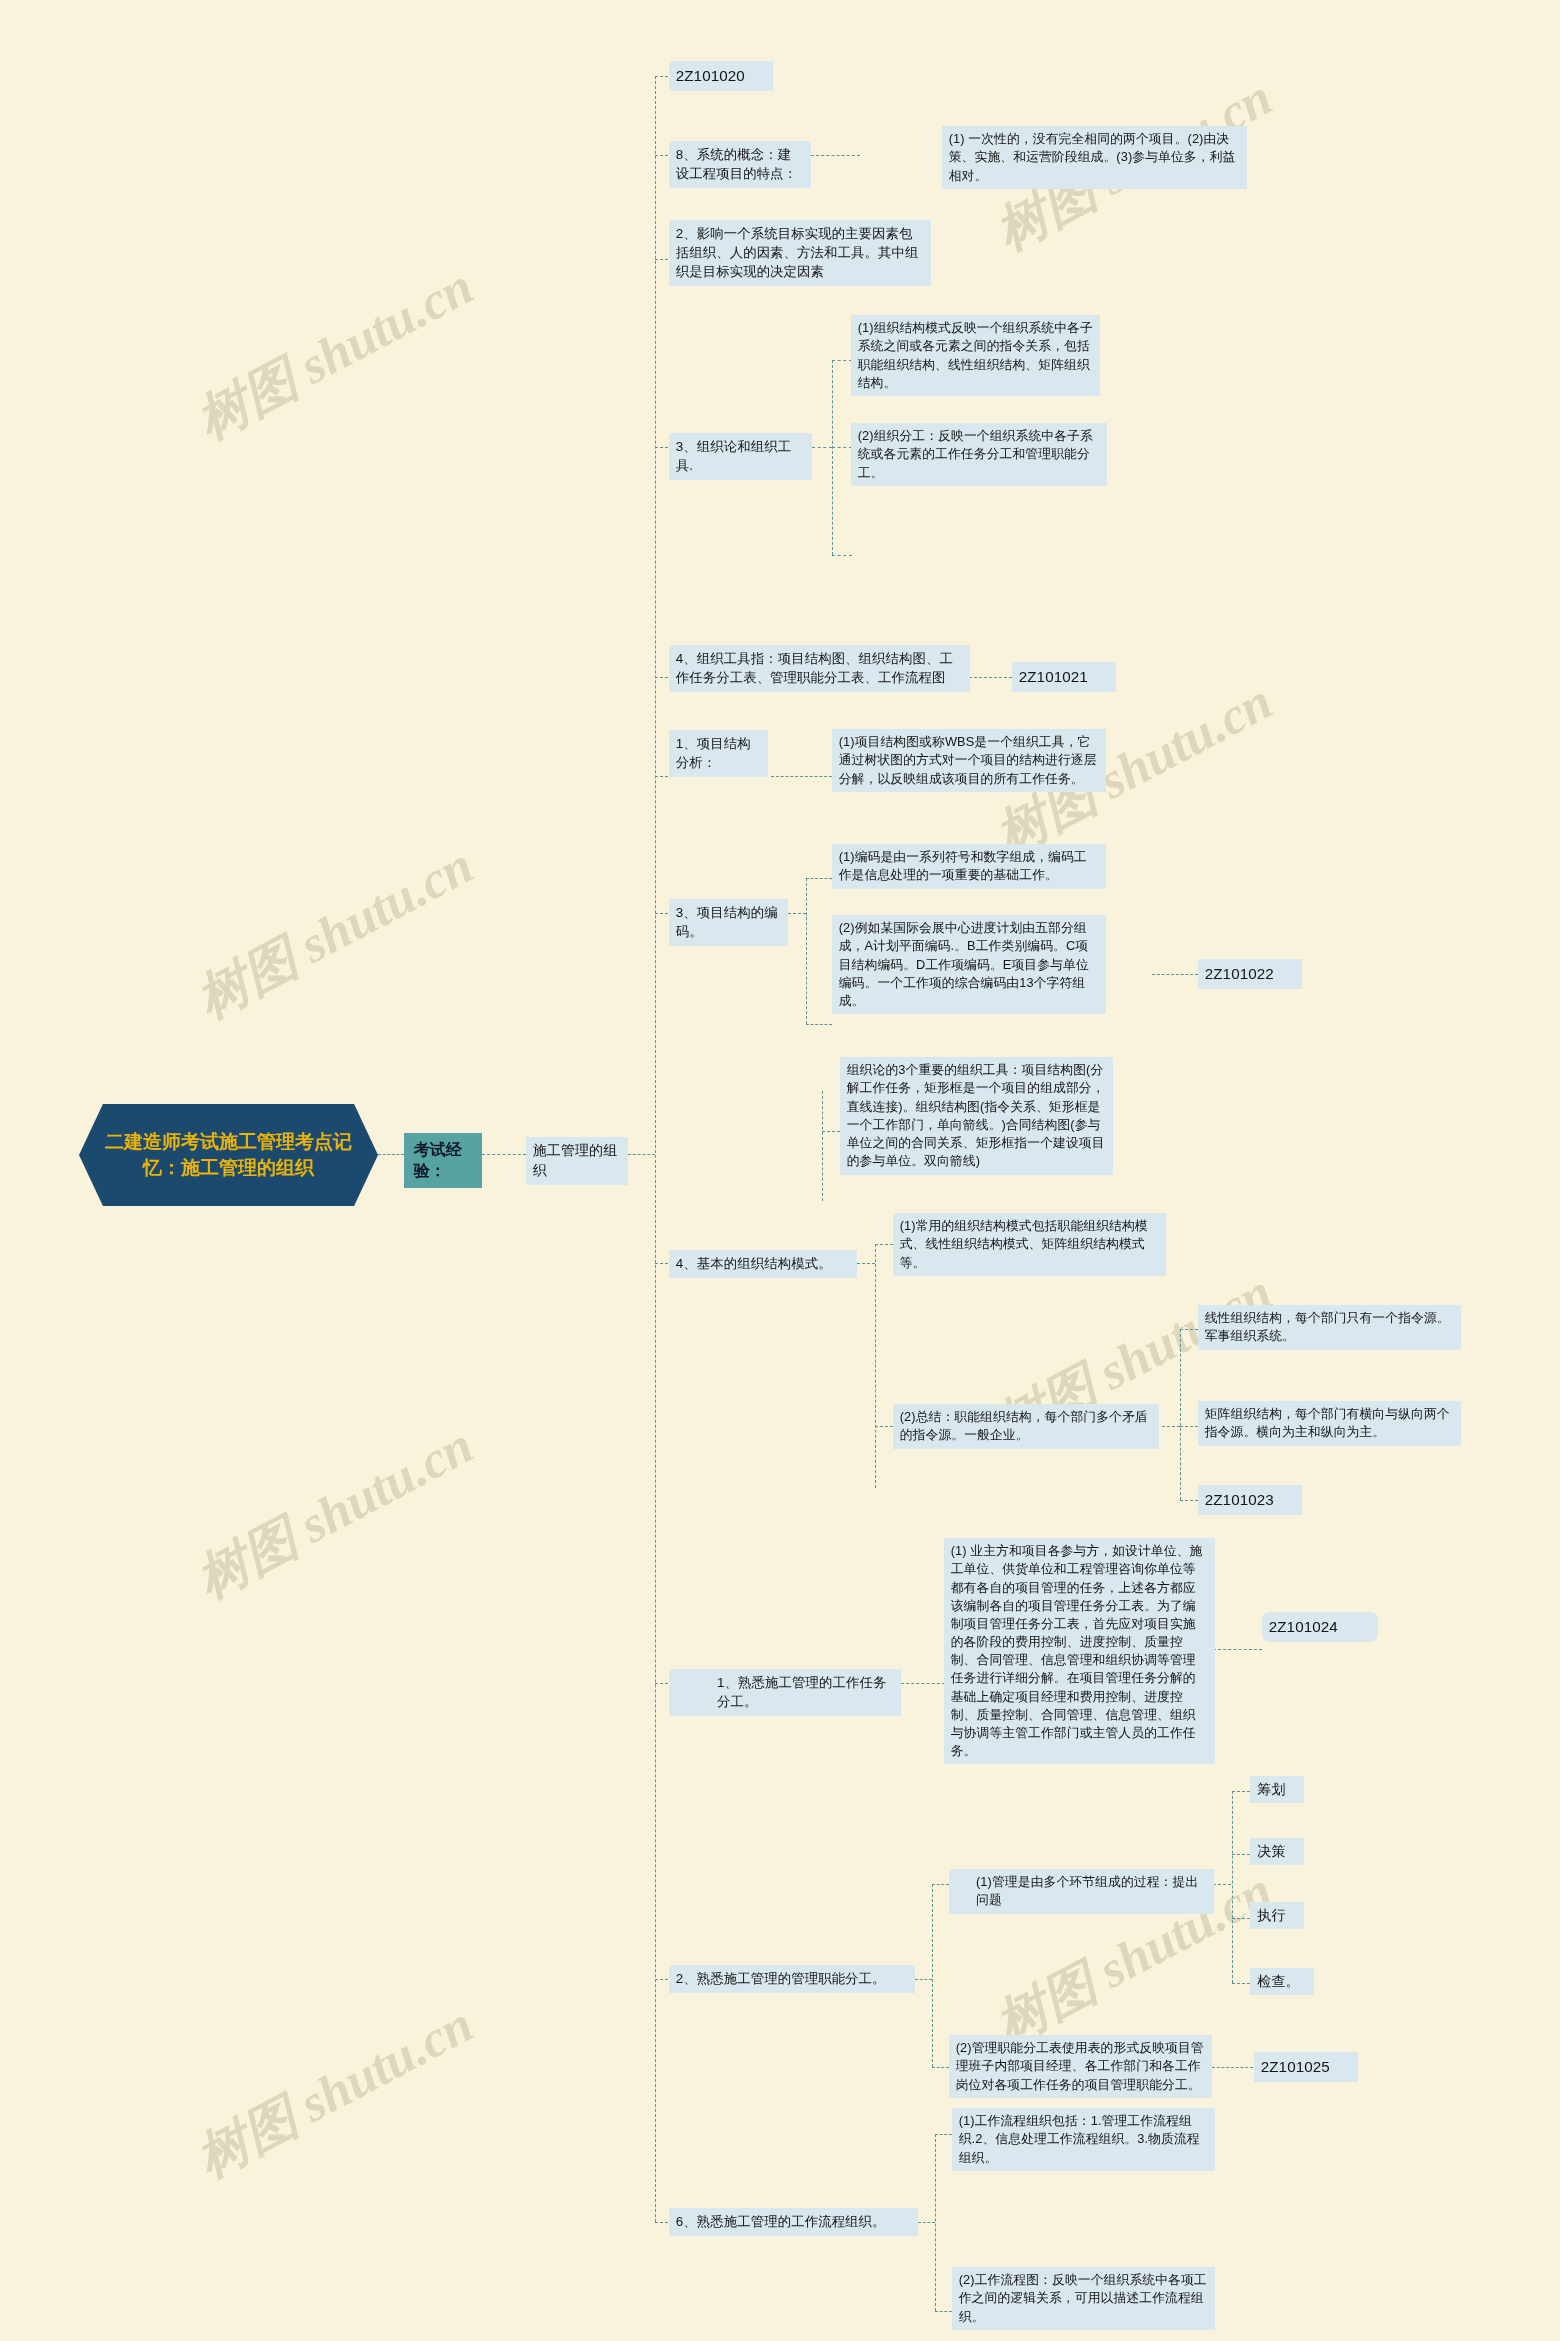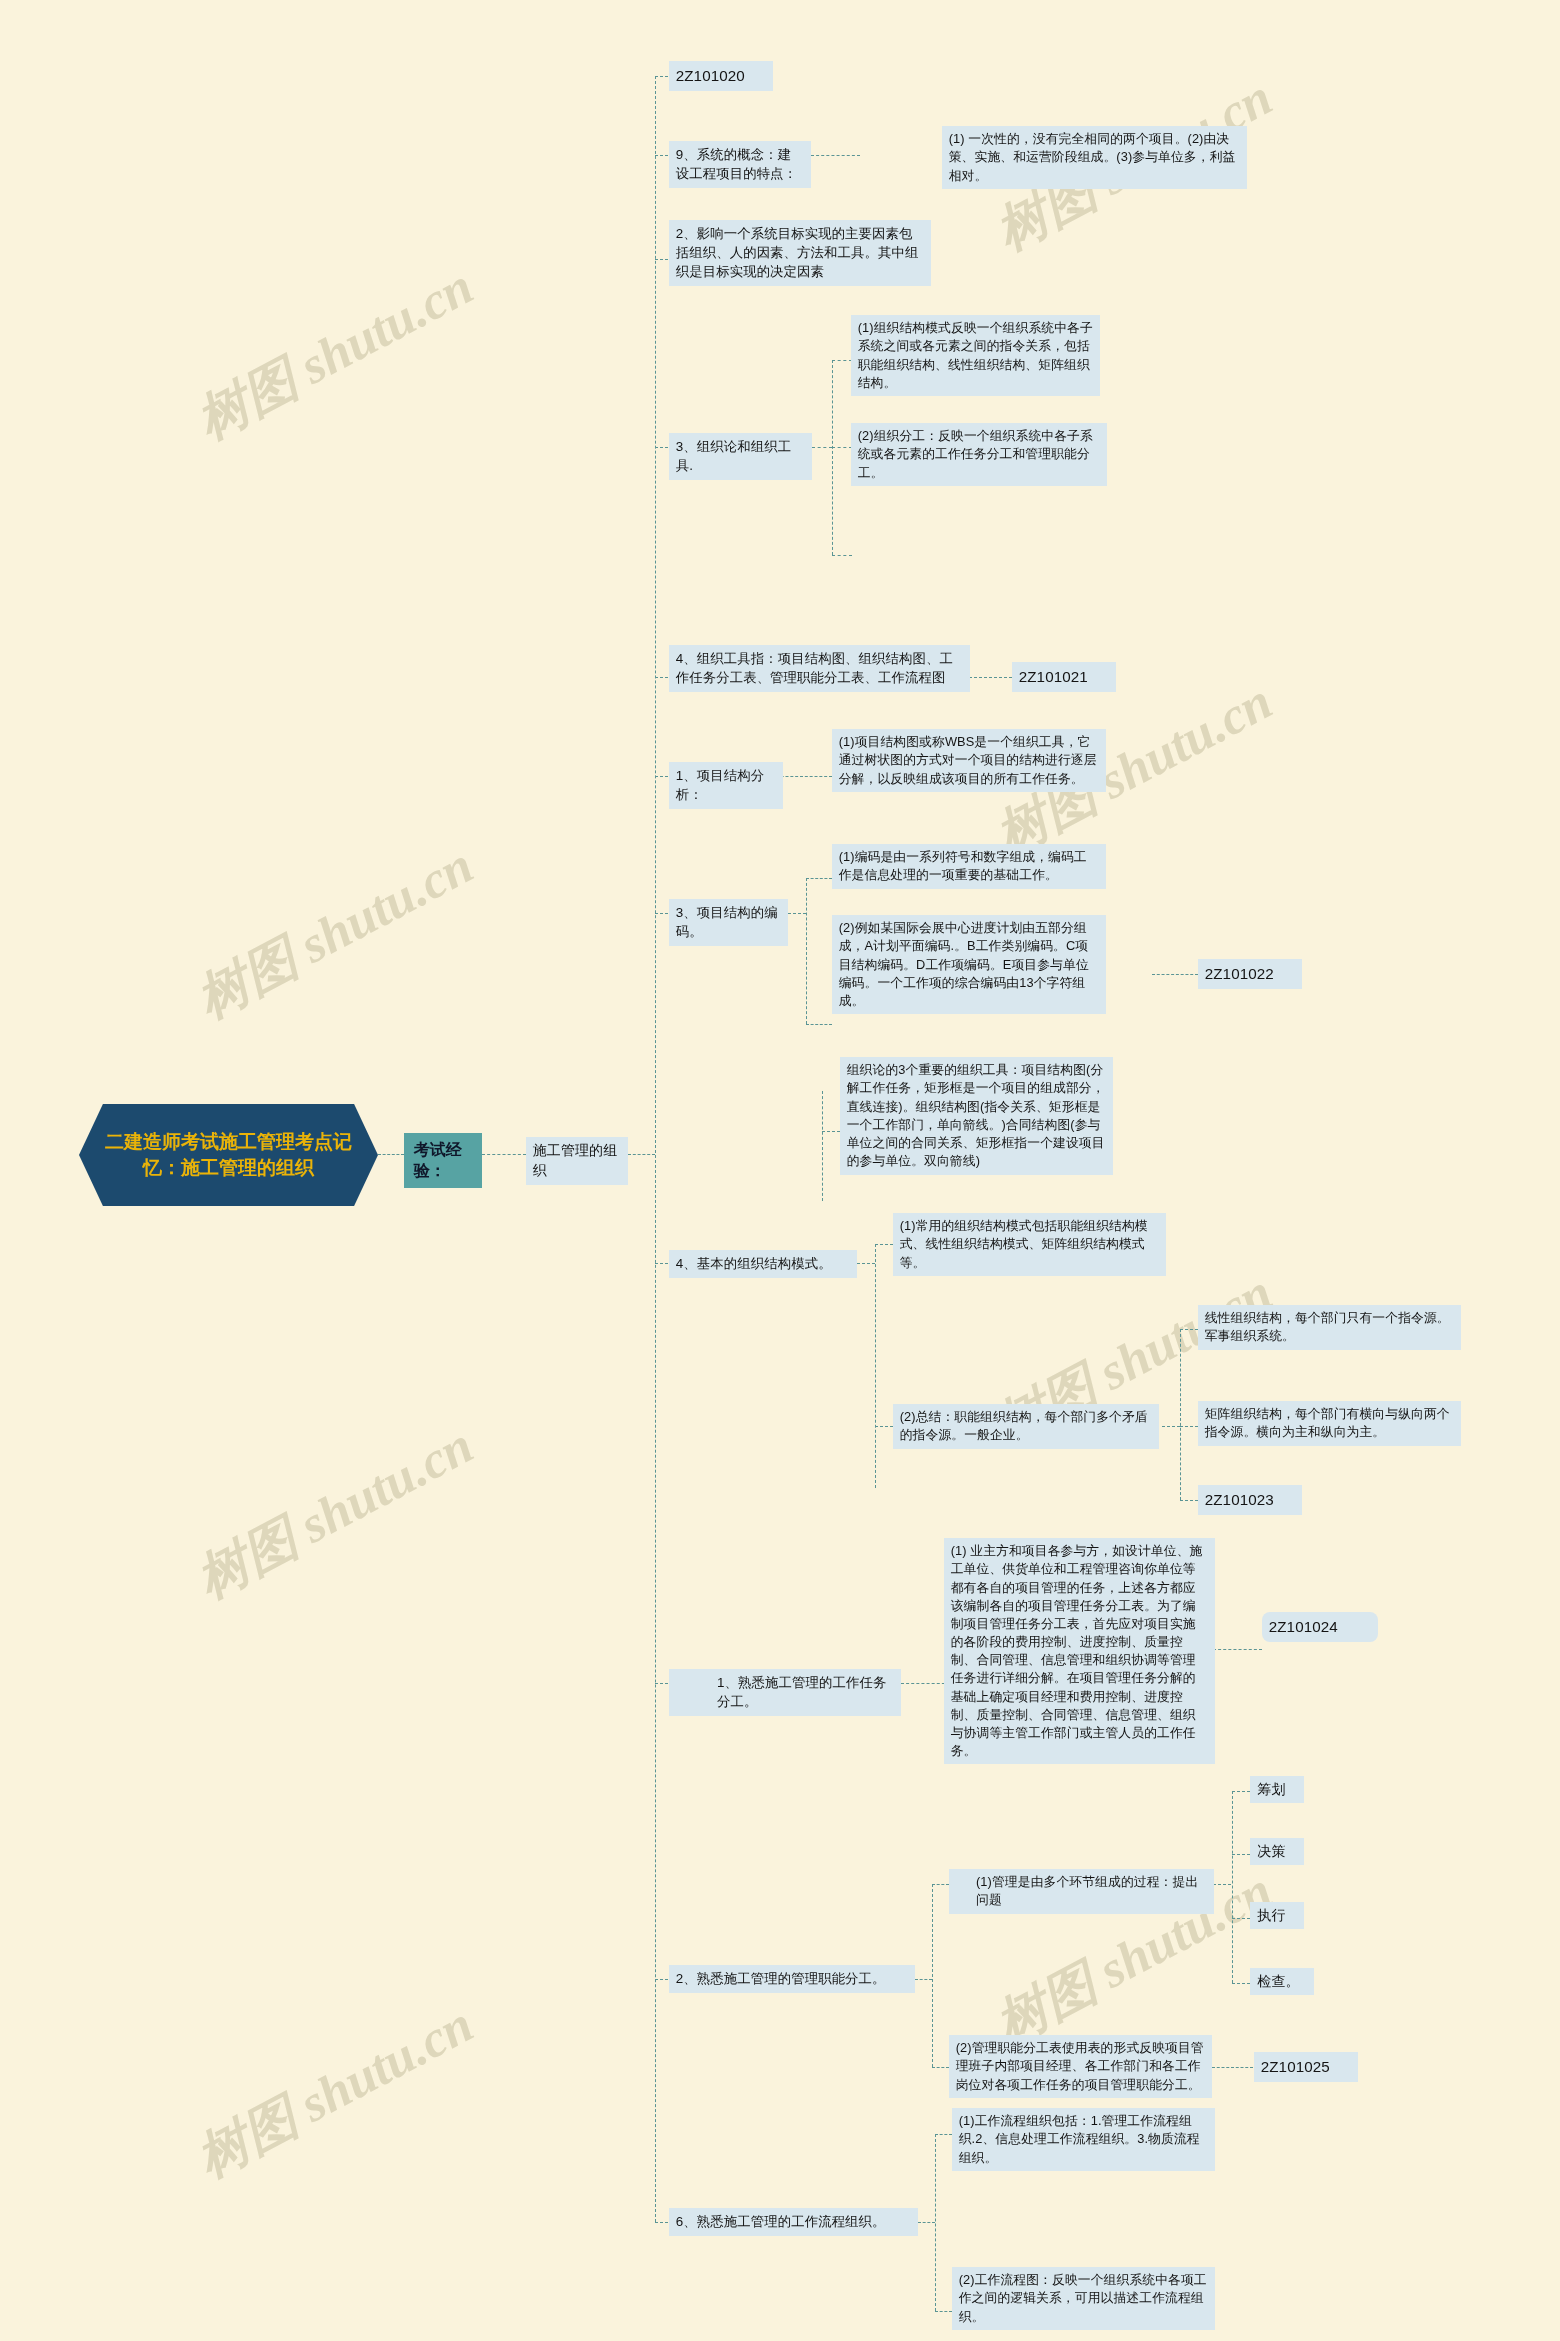--- a/index.html
+++ b/index.html
@@ -156,21 +156,21 @@
 
   <div class="node small" style="left:526px;top:1137px;width:102px;">
     <span>施工管理的组织</span>
   </div>
 
   <div class="node code" style="left:669px;top:61px;width:104px;">
     <span>2Z101020</span>
   </div>
 
   <div class="node lbl" style="left:669px;top:141px;width:142px;">
-    <span>9、系统的概念：建设工程项目的特点：</span>
+    <span>8、系统的概念：建设工程项目的特点：</span>
   </div>
 
   <div class="node body" style="left:942px;top:126px;width:305px;">
     <span>(1) 一次性的，没有完全相同的两个项目。(2)由决策、实施、和运营阶段组成。(3)参与单位多，利益相对。</span>
   </div>
 
   <div class="node lbl" style="left:669px;top:220px;width:262px;">
     <span>2、影响一个系统目标实现的主要因素包括组织、人的因素、方法和工具。其中组织是目标实现的决定因素</span>
   </div>
 
@@ -187,21 +187,21 @@
   </div>
 
 
   <div class="node lbl" style="left:669px;top:645px;width:301px;">
     <span>4、组织工具指：项目结构图、组织结构图、工作任务分工表、管理职能分工表、工作流程图</span>
   </div>
   <div class="node code" style="left:1012px;top:662px;width:104px;">
     <span>2Z101021</span>
   </div>
 
-  <div class="node lbl" style="left:669px;top:762px;width:114px;">
+  <div class="node lbl" style="left:669px;top:730px;width:99px;">
     <span>1、项目结构分析：</span>
   </div>
   <div class="node body" style="left:832px;top:729px;width:274px;">
     <span>(1)项目结构图或称WBS是一个组织工具，它通过树状图的方式对一个项目的结构进行逐层分解，以反映组成该项目的所有工作任务。</span>
   </div>
 
   <div class="node lbl" style="left:669px;top:899px;width:119px;">
     <span>3、项目结构的编码。</span>
   </div>
   <div class="node body" style="left:832px;top:844px;width:274px;">

